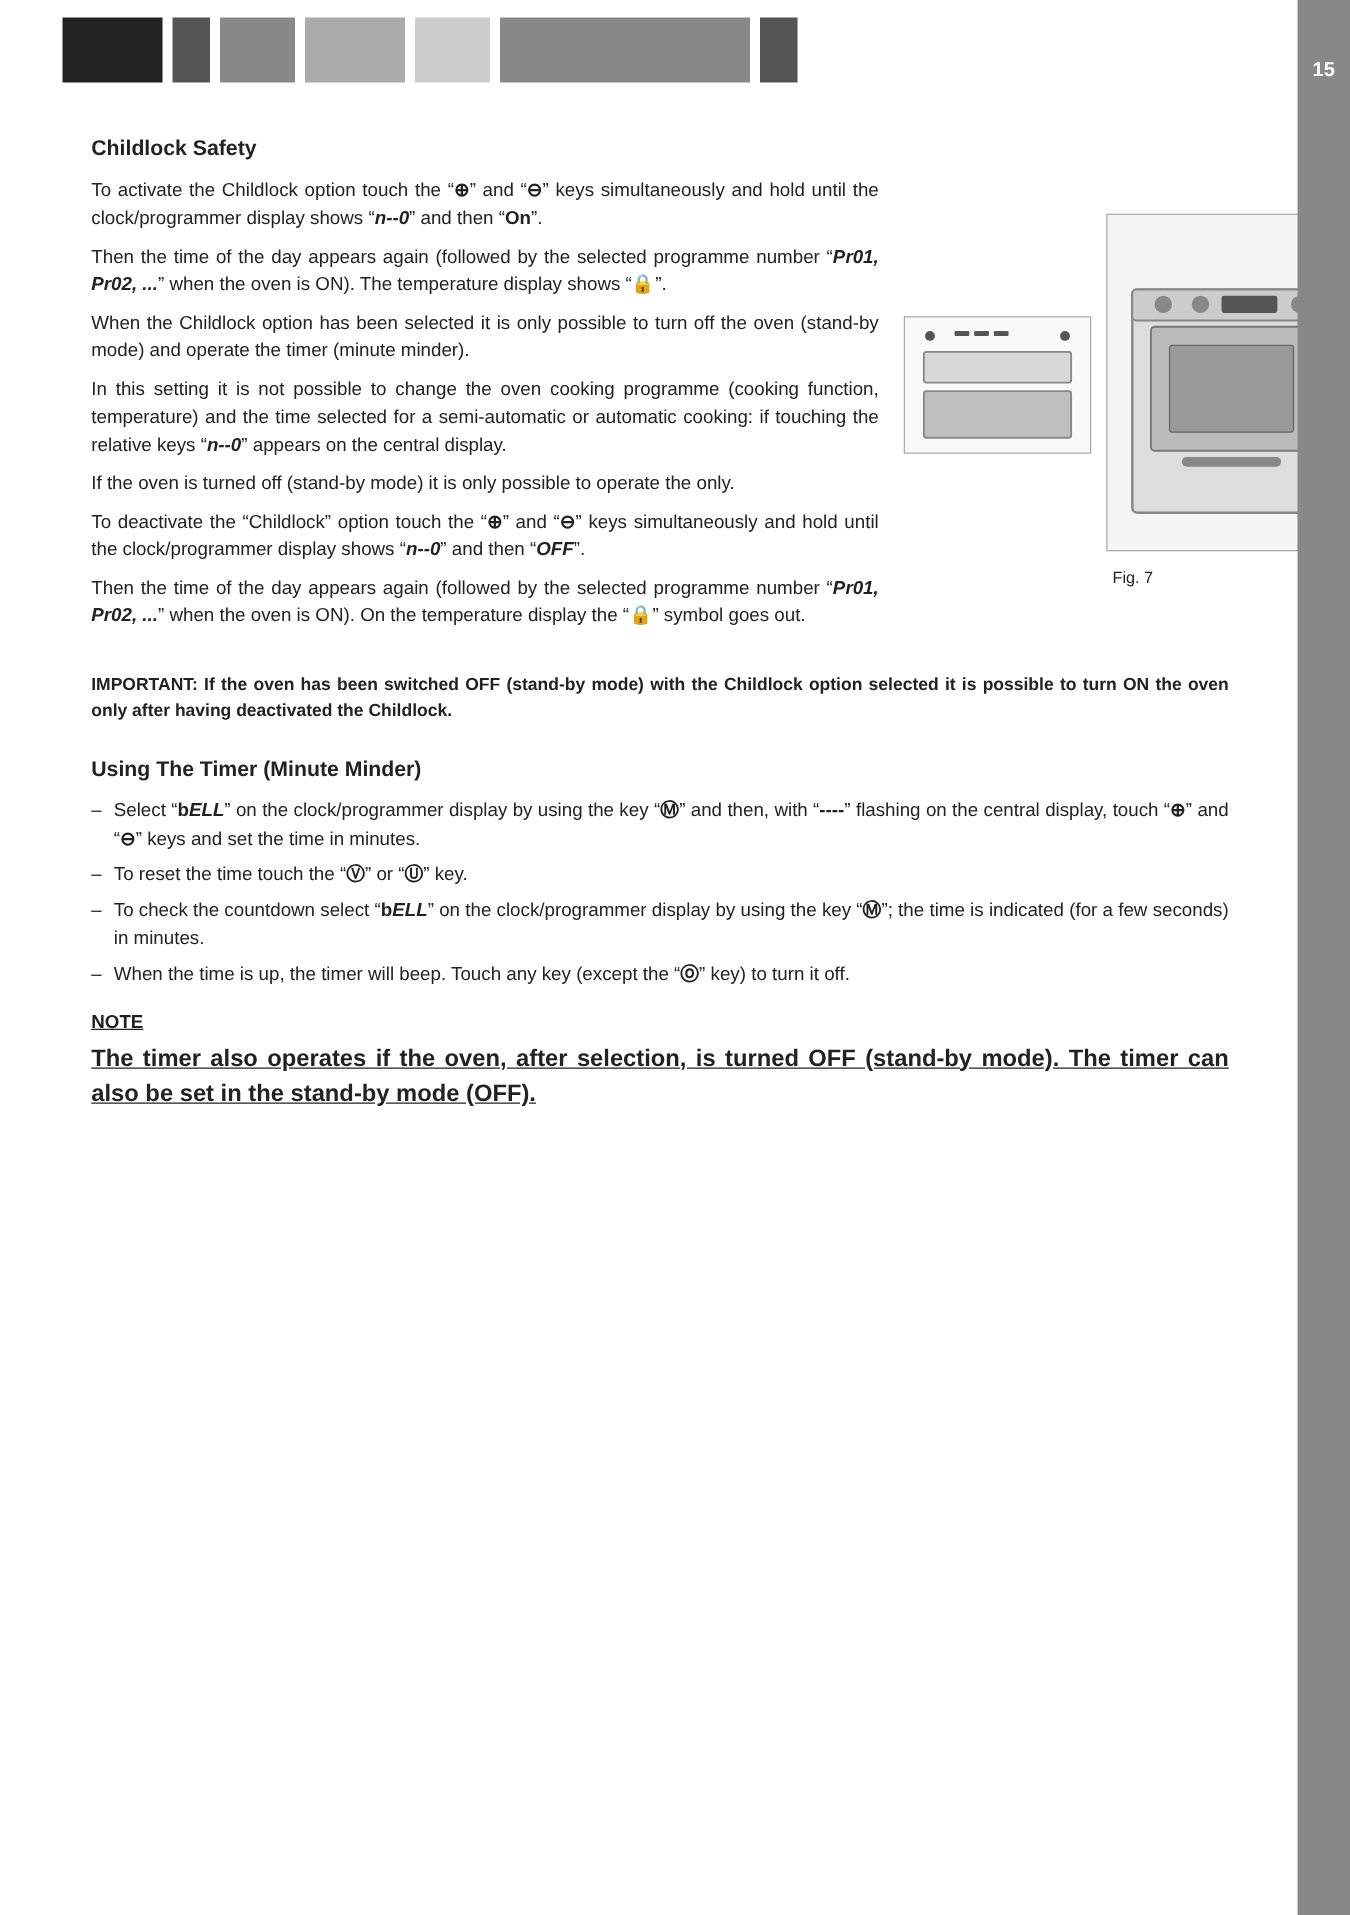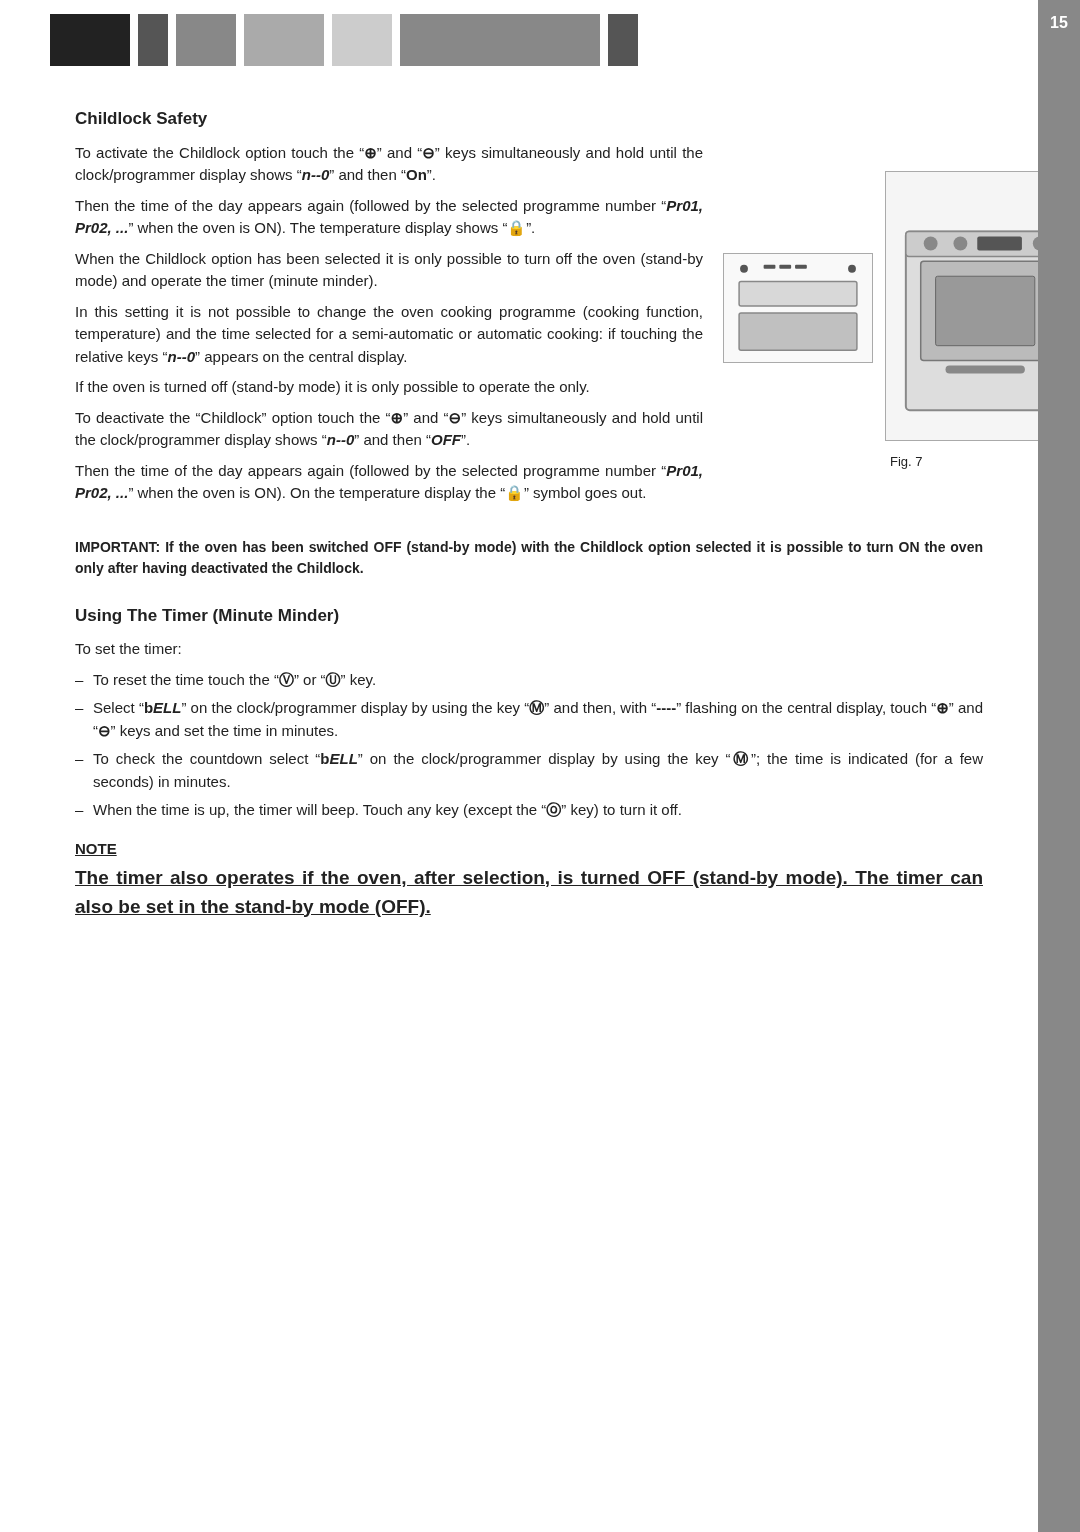--- a/index.html
+++ b/index.html
@@ -36,34 +36,33 @@
     .right-sidebar {
       position: absolute;
       top: 0;
       right: 0;
       width: 42px;
       height: 100%;
       background: #888;
       display: flex;
       align-items: flex-start;
       justify-content: center;
-      padding-top: 11px;
+      padding-top: 45px;
     }
     .page-number {
       color: #fff;
       font-size: 16px;
       font-weight: bold;
       writing-mode: horizontal-tb;
     }
 
     
     .content {
-      padding: 20px 55px 40px 55px;
+      padding: 20px 55px 40px 73px;
       margin-right: 42px;
-      margin-left: 20px;
     }
 
     
     .top-section {
       display: flex;
       gap: 20px;
       margin-bottom: 24px;
     }
     .text-col {
       flex: 1;
@@ -248,28 +247,27 @@
   </div>
 
   <div class="important-note">
     <p><strong>IMPORTANT: If the oven has been switched OFF (stand-by mode) with the Childlock option selected it is possible to turn ON the oven only after having deactivated the Childlock.</strong></p>
   </div>
 
   <div class="timer-section">
     <h2 class="section-heading">Using The Timer (Minute Minder)</h2>
 
 
-    <p>To set the timer:</p>
 
     <ul class="bullet-list">
       <li>
+        Select “<strong>b<em>ELL</em></strong>” on the clock/programmer display by using the key “<strong>Ⓜ</strong>” and then, with “<strong>----</strong>” flashing on the central display, touch “<strong>⊕</strong>” and “<strong>⊖</strong>” keys and set the time in minutes.
+      </li>
+      <li>
         To reset the time touch the “<strong>Ⓥ</strong>” or “<strong>Ⓤ</strong>” key.
-      </li>
-      <li>
-        Select “<strong>b<em>ELL</em></strong>” on the clock/programmer display by using the key “<strong>Ⓜ</strong>” and then, with “<strong>----</strong>” flashing on the central display, touch “<strong>⊕</strong>” and “<strong>⊖</strong>” keys and set the time in minutes.
       </li>
       <li>
         To check the countdown select “<strong>b<em>ELL</em></strong>” on the clock/programmer display by using the key “<strong>Ⓜ</strong>”; the time is indicated (for a few seconds) in minutes.
       </li>
       <li>
         When the time is up, the timer will beep. Touch any key (except the “<strong>ⓞ</strong>” key) to turn it off.
       </li>
     </ul>
 
     <div class="note-section">

